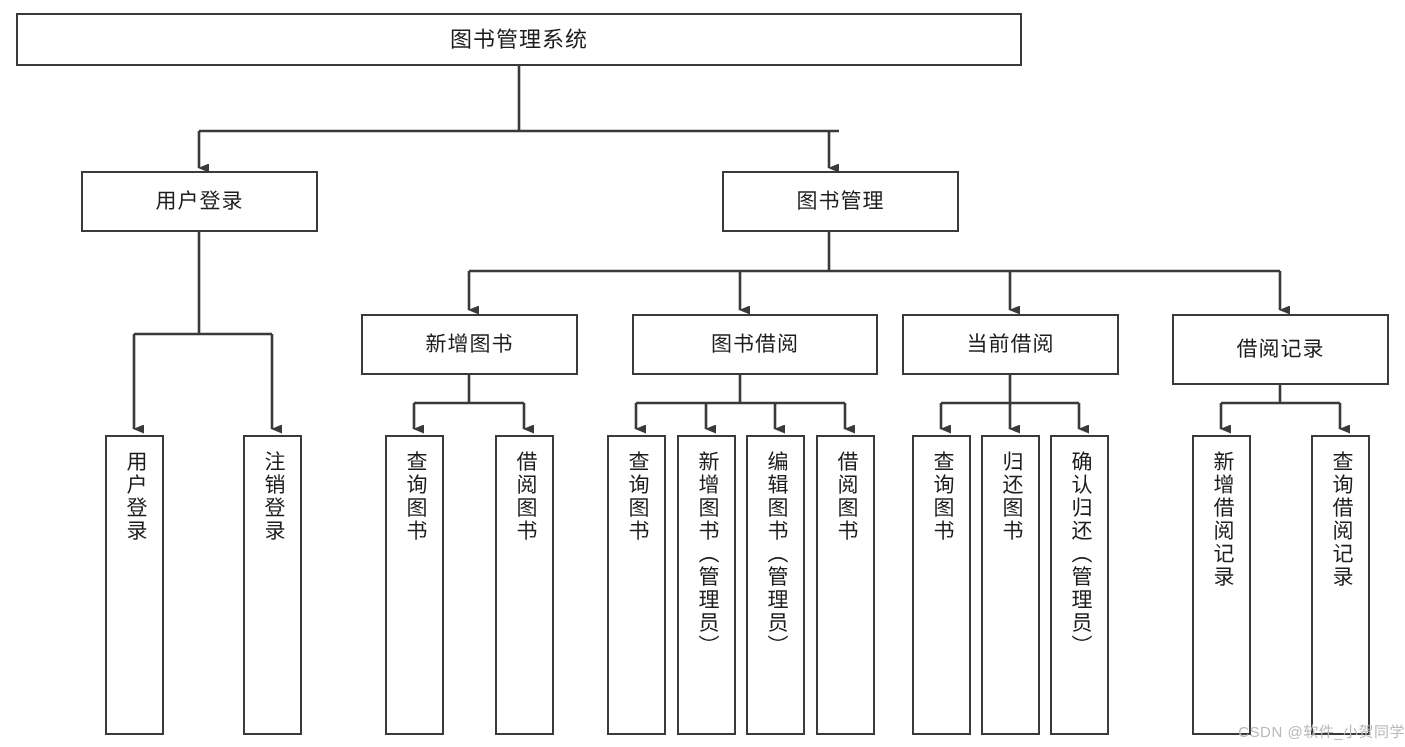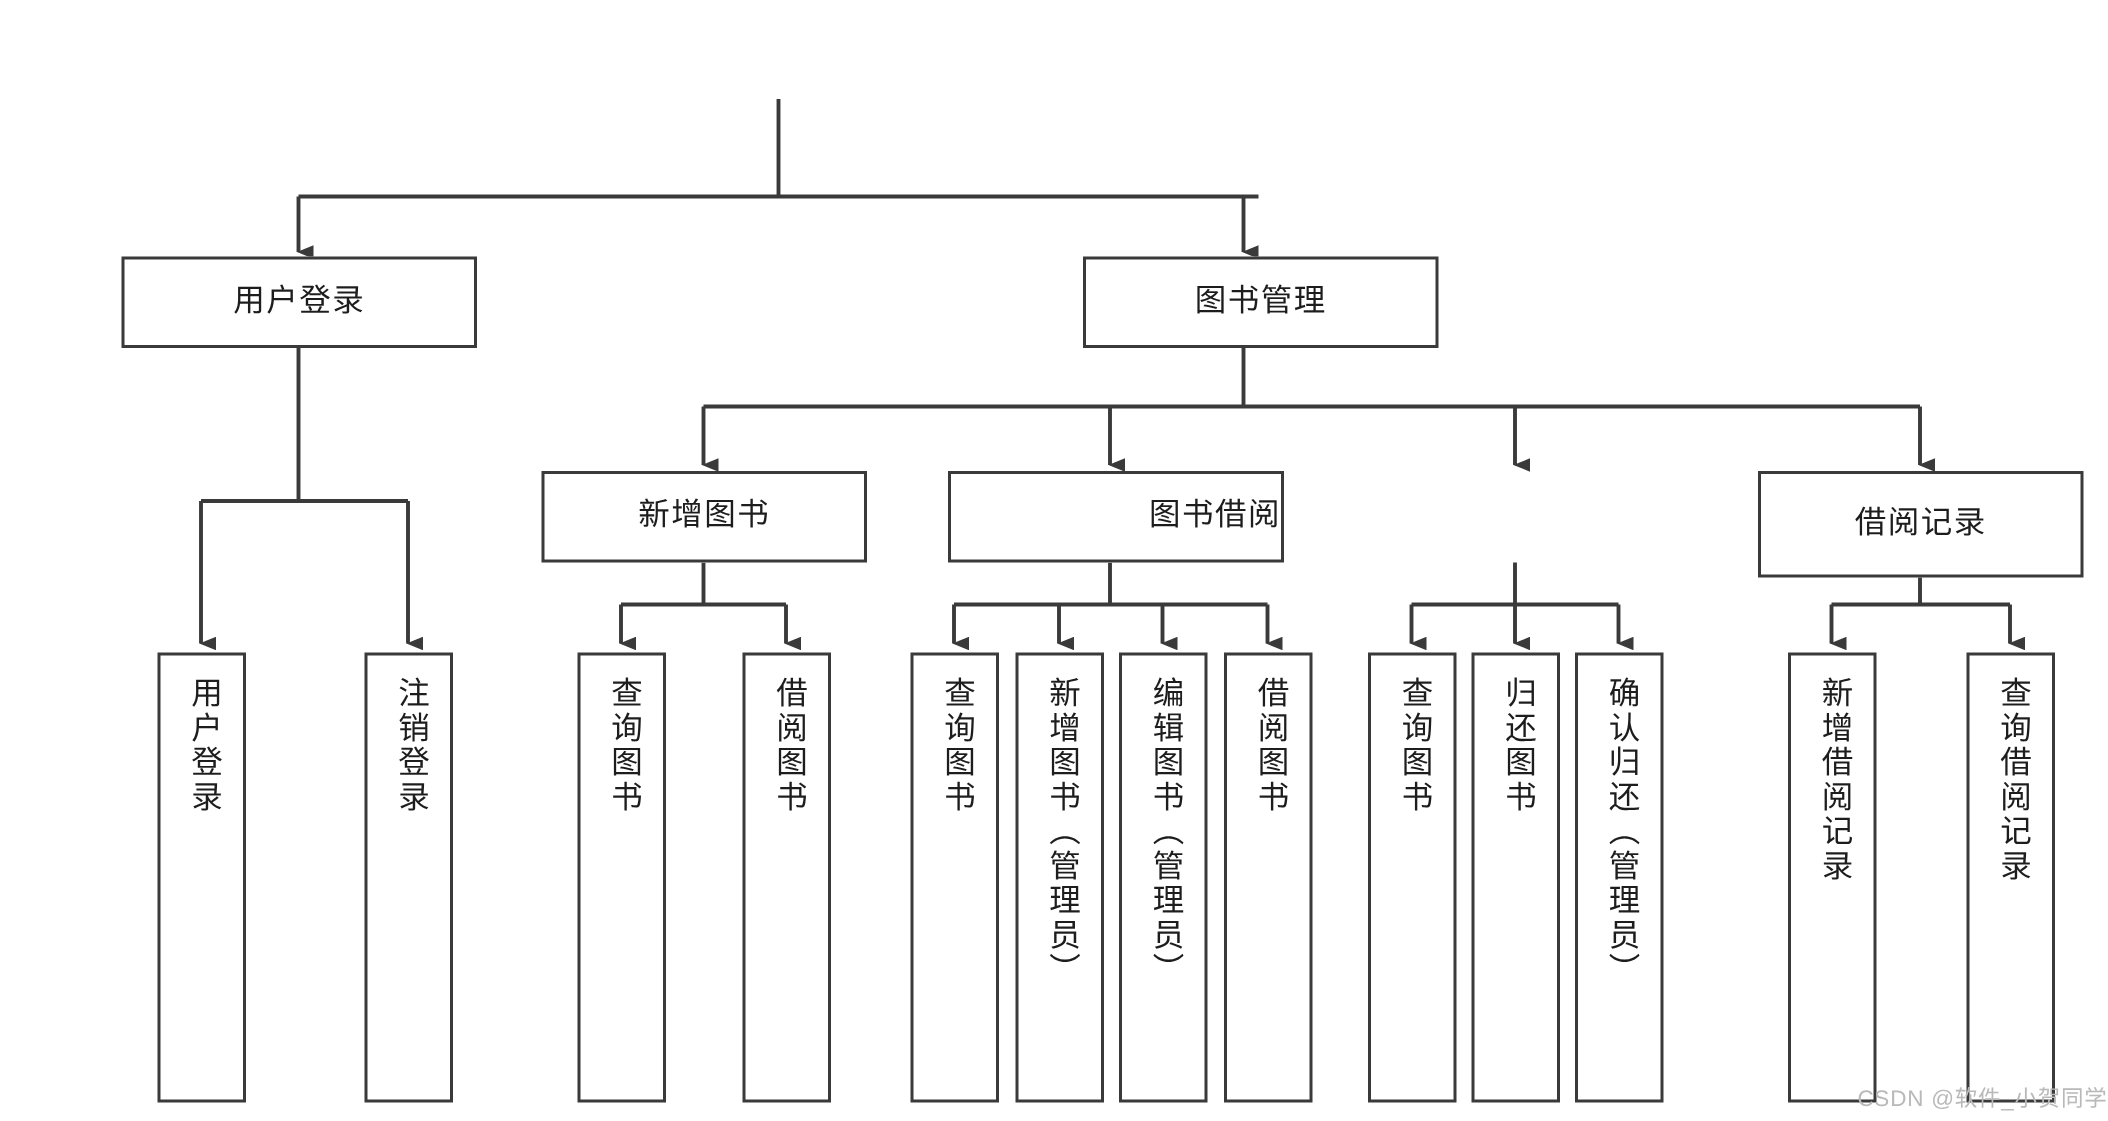--- a/index.html
+++ b/index.html
@@ -107,33 +107,39 @@
       <path d="M1079,403 L1079,429" marker-end="url(#arrowhead)"></path>
 
       <path d="M1280,375 L1280,403"></path>
       <path d="M1221,403 L1340,403"></path>
       <path d="M1221,403 L1221,429" marker-end="url(#arrowhead)"></path>
       <path d="M1340,403 L1340,429" marker-end="url(#arrowhead)"></path>
 
     </g>
   </svg>
 
+  <div class="node root" style="left:16px;top:13px;width:1006px;height:53px;">
+    <span class="node-label">图书管理系统</span>
+  </div>
 
   <div class="node level2" style="left:81px;top:171px;width:237px;height:61px;">
     <span class="node-label">用户登录</span>
   </div>
   <div class="node level2" style="left:711px;top:171px;width:237px;height:61px;margin-left:11px;">
     <span class="node-label">图书管理</span>
   </div>
 
   <div class="node level3" style="left:361px;top:314px;width:217px;height:61px;">
     <span class="node-label">新增图书</span>
   </div>
-  <div class="node level3" style="left:632px;top:314px;width:224px;height:61px;justify-content:flex-end;">
+  <div class="node level3" style="left:632px;top:314px;width:246px;height:61px;">
     <span class="node-label">图书借阅</span>
+  </div>
+  <div class="node level3" style="left:902px;top:314px;width:217px;height:61px;">
+    <span class="node-label">当前借阅</span>
   </div>
   <div class="node level3" style="left:1172px;top:314px;width:217px;height:71px;">
     <span class="node-label">借阅记录</span>
   </div>
 
   <div class="node leaf" style="left:105px;top:435px;width:59px;height:300px;">
     <span class="node-label">用户登录</span>
   </div>
   <div class="node leaf" style="left:243px;top:435px;width:59px;height:300px;">
     <span class="node-label">注销登录</span>

